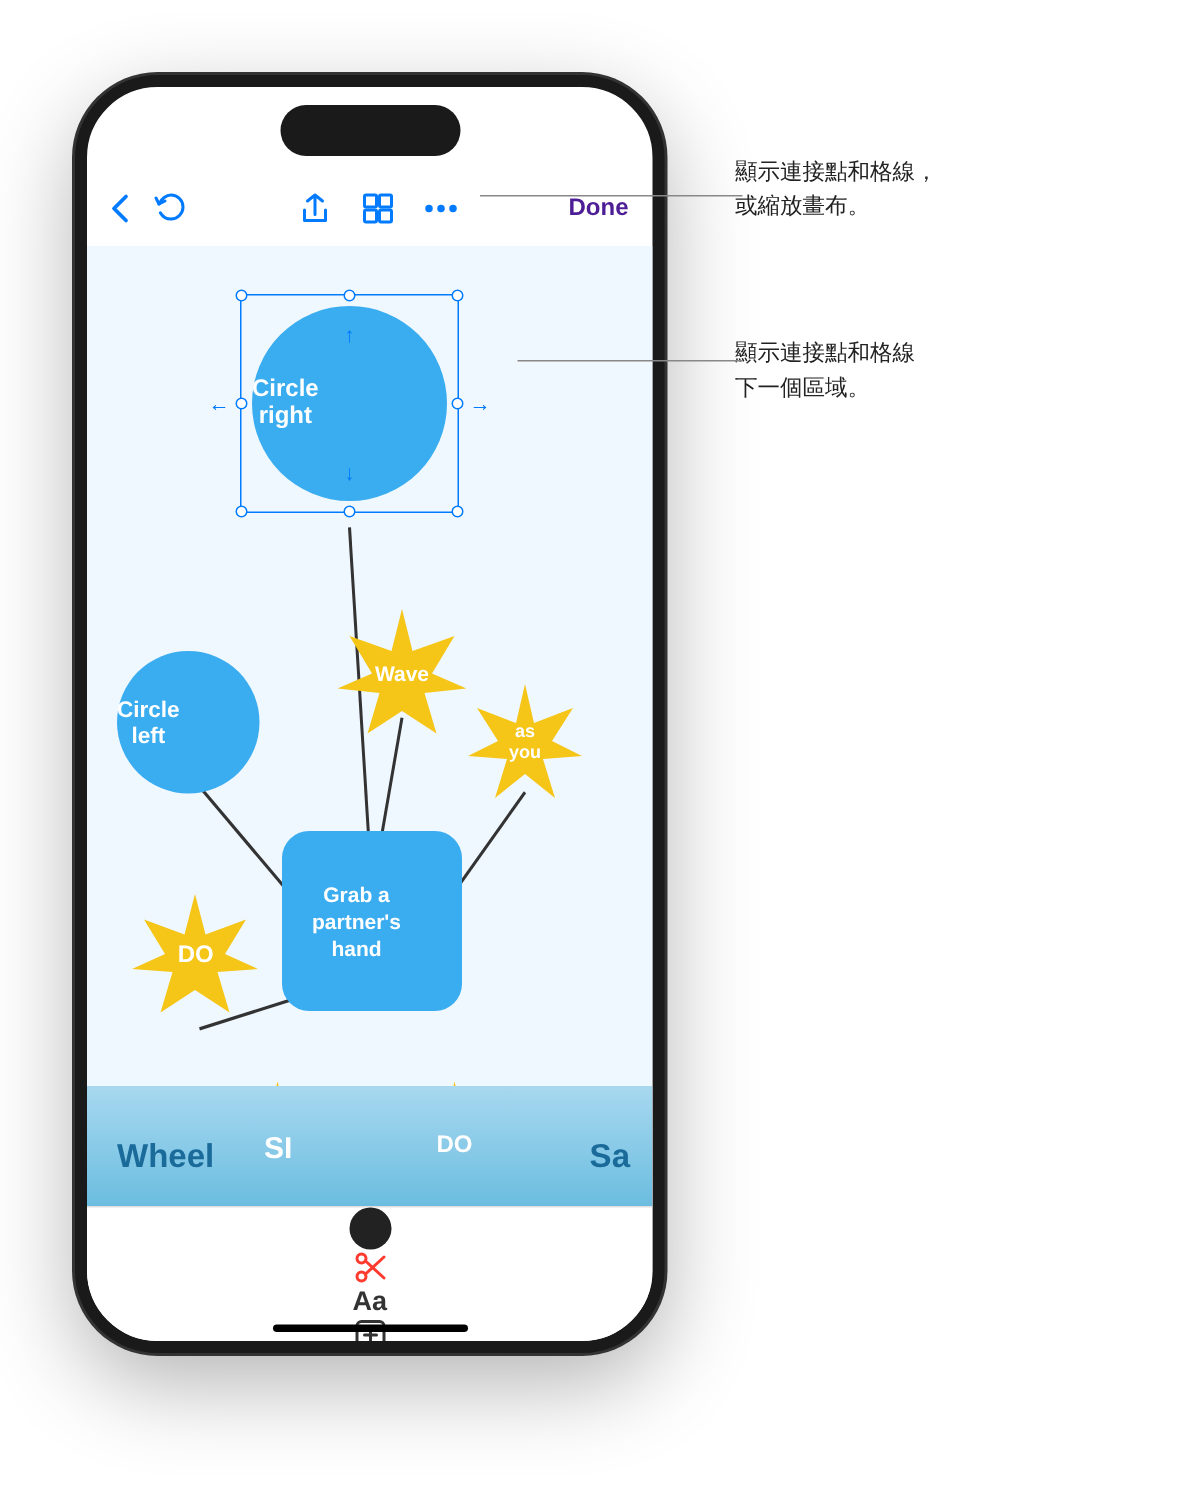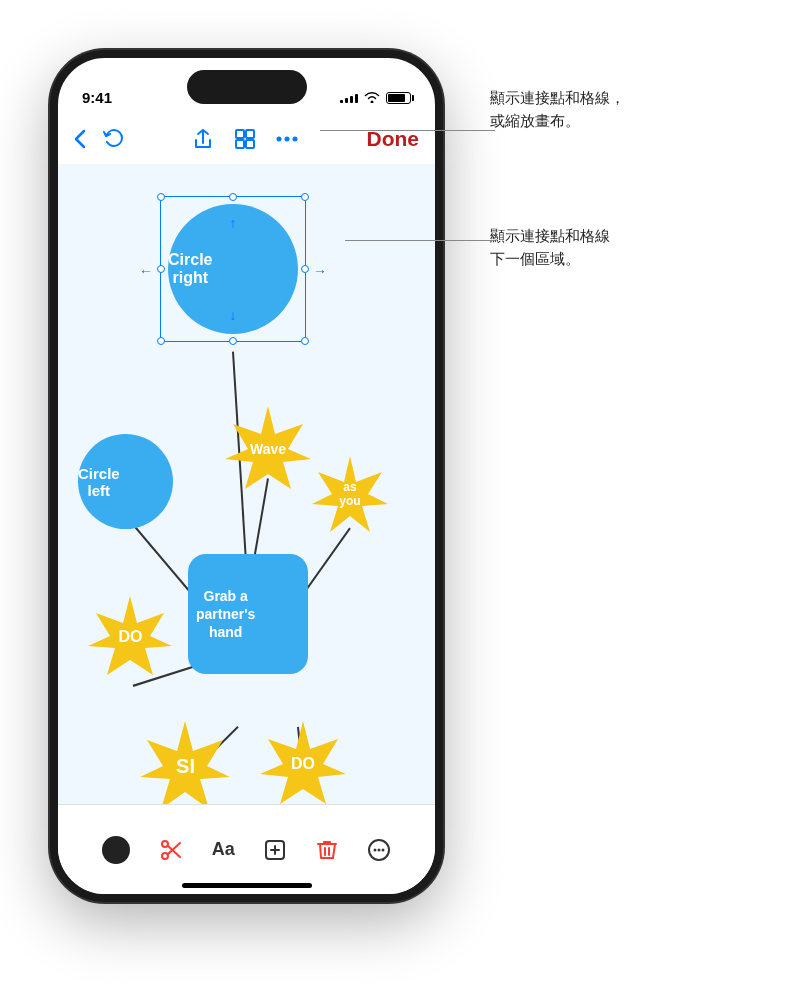--- a/index.html
+++ b/index.html
@@ -118,23 +118,23 @@
     .toolbar-right { display: flex; align-items: center; gap: 16px; }
     .toolbar-btn {
       font-size: 22px;
       color: #007AFF;
       cursor: pointer;
       display: flex;
       align-items: center;
       justify-content: center;
     }
     .done-btn {
-      font-size: 21px;
+      font-size: 16px;
       font-weight: 600;
-      color: #b91c1c;
+      color: #4c1d95;
       cursor: pointer;
     }
     .toolbar-center {
       display: flex;
       align-items: center;
       gap: 20px;
     }
 
     
     .canvas-area {
@@ -242,21 +242,21 @@
       width: 120px;
       height: 120px;
       background: #3AACF0;
       border-radius: 18px;
       top: 390px;
       left: 130px;
       font-size: 14px;
       font-weight: 600;
       color: #fff;
       line-height: 1.3;
-      padding: 8px;
+      padding: 20px;
       z-index: 10;
     }
 
     
     .star-shape {
       position: absolute;
       display: flex;
       align-items: center;
       justify-content: center;
       text-align: center;
@@ -326,20 +326,21 @@
       left: 0;
       right: 0;
       height: 90px;
       background: #fff;
       border-top: 1px solid #e0e0e0;
       display: flex;
       align-items: center;
       justify-content: space-around;
       padding: 0 30px;
       z-index: 50;
+      flex-direction: column;
     }
     .bottom-btn {
       display: flex;
       align-items: center;
       justify-content: center;
       cursor: pointer;
     }
     .circle-dot {
       width: 28px;
       height: 28px;
@@ -375,57 +376,36 @@
     .annotation {
       position: absolute;
       font-size: 15px;
       color: #222;
       line-height: 1.5;
     }
   </style>
 </head>
 <body>
 
-<div class="annotation" style="left: 490px; top: 87px; width: 250px;">
+<div class="annotation" style="left: 490px; top: 105px; width: 250px; font-family: Liberation Mono, monospace;">
   <span style="white-space: pre-line;">顯示連接點和格線，
 或縮放畫布。</span>
 </div>
 <div class="annotation" style="left: 490px; top: 225px; width: 240px;">
   <span style="white-space: pre-line;">顯示連接點和格線
 下一個區域。</span>
 </div>
 
 <div style="position:absolute; top:130px; left:320px; width:175px; height:1px; border-top:1px solid #888; z-index:200;"></div>
 <div style="position:absolute; top:240px; left:345px; width:150px; height:1px; border-top:1px solid #888; z-index:200;"></div>
 
 <div class="phone-frame">
 
   <div class="dynamic-island"></div>
 
-  <div class="status-bar">
-    <span class="status-time">9:41</span>
-    <div class="status-icons">
-      <div class="signal-bars">
-        <div class="signal-bar" style="height:3px;"></div>
-        <div class="signal-bar" style="height:5px;"></div>
-        <div class="signal-bar" style="height:7px;"></div>
-        <div class="signal-bar" style="height:9px;"></div>
-      </div>
-      <span class="wifi-icon">
-        <svg width="16" height="12" viewBox="0 0 16 12" fill="none">
-          <path d="M8 9.5a1.5 1.5 0 1 1 0 3 1.5 1.5 0 0 1 0-3z" fill="#000"></path>
-          <path d="M4.5 7.5C5.6 6.4 6.7 5.8 8 5.8s2.4.6 3.5 1.7" stroke="#000" stroke-width="1.5" stroke-linecap="round" fill="none"></path>
-          <path d="M1.5 4.5C3.3 2.7 5.5 1.8 8 1.8s4.7.9 6.5 2.7" stroke="#000" stroke-width="1.5" stroke-linecap="round" fill="none"></path>
-        </svg>
-      </span>
-      <div class="battery-icon">
-        <div class="battery-fill"></div>
-      </div>
-    </div>
-  </div>
 
   <div class="toolbar">
     <div class="toolbar-left">
       <div class="toolbar-btn">
         <svg width="12" height="20" viewBox="0 0 12 20" fill="none">
           <path d="M10 2L2 10L10 18" stroke="#007AFF" stroke-width="2.5" stroke-linecap="round" stroke-linejoin="round"></path>
         </svg>
       </div>
       <div class="toolbar-btn">
         <svg width="22" height="22" viewBox="0 0 22 22" fill="none">
@@ -542,20 +522,24 @@
       <span class="star-text" style="font-size:20px;">SI</span>
     </div>
 
     <div class="star-shape do-star-right">
       <svg class="star-svg" viewBox="0 0 90 90">
         <path d="M45 2 L52 30 L80 20 L65 45 L88 55 L60 58 L68 85 L45 70 L22 85 L30 58 L2 55 L25 45 L10 20 L38 30 Z" fill="#F5C518"></path>
       </svg>
       <span class="star-text" style="font-size:16px;">DO</span>
     </div>
 
+    <div class="overflow-area" style="position:absolute; bottom:0; left:0; right:0; height:80px; background: linear-gradient(180deg, #a8d8f0 0%, #6bbde0 100%);">
+      <span style="position:absolute; bottom:20px; left:20px; font-size:22px; font-weight:700; color:#1a6a9a;">Wheel</span>
+      <span style="position:absolute; bottom:20px; right:15px; font-size:22px; font-weight:700; color:#1a6a9a;">Sa</span>
+    </div>
 
   </div>
 
   <div class="bottom-toolbar">
     <div class="bottom-btn">
       <div class="circle-dot"></div>
     </div>
     <div class="bottom-btn">
       <svg width="24" height="24" viewBox="0 0 24 24" fill="none">
         <circle cx="6" cy="6" r="3" stroke="#FF3B30" stroke-width="2"></circle>

